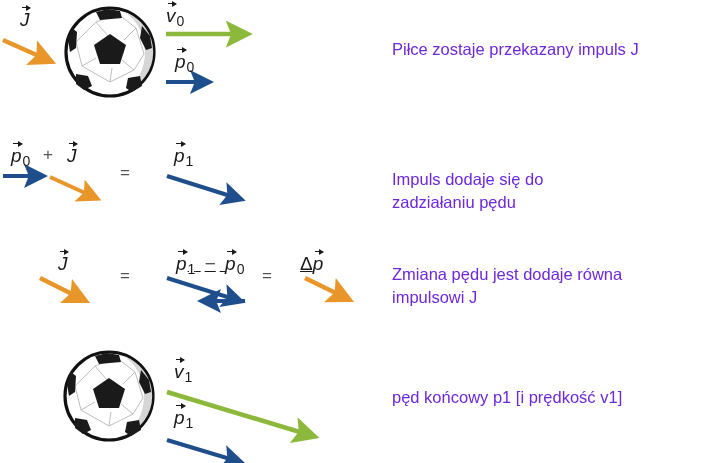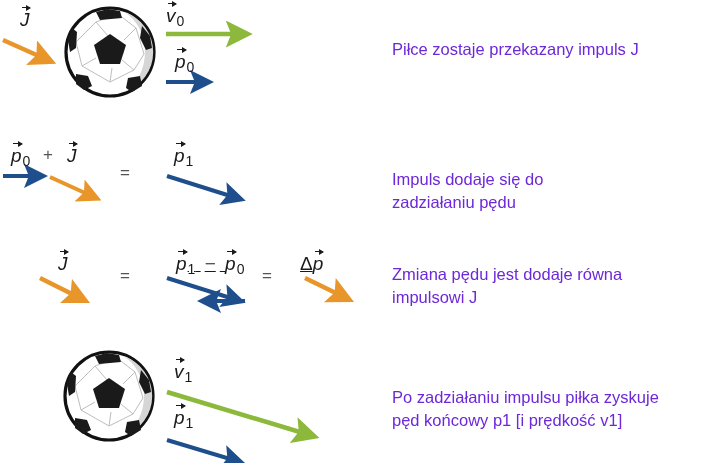--- a/index.html
+++ b/index.html
@@ -120,17 +120,16 @@
     <div>impulsowi J</div>
   </div>
 
   <div class="vlabel" style="left:174px; top:362px;">
     <span class="vec">v</span><sub>1</sub>
   </div>
   <div class="vlabel" style="left:174px; top:408px;">
     <span class="vec">p</span><sub>1</sub>
   </div>
   <div class="desc" style="top:386px;">
-    <div>Po zadziałaniu impulsu piłka zyskuje</div>
     <div>pęd końcowy p1 [i prędkość v1]</div>
   </div>
 
 </div>
 
 </body></html>

